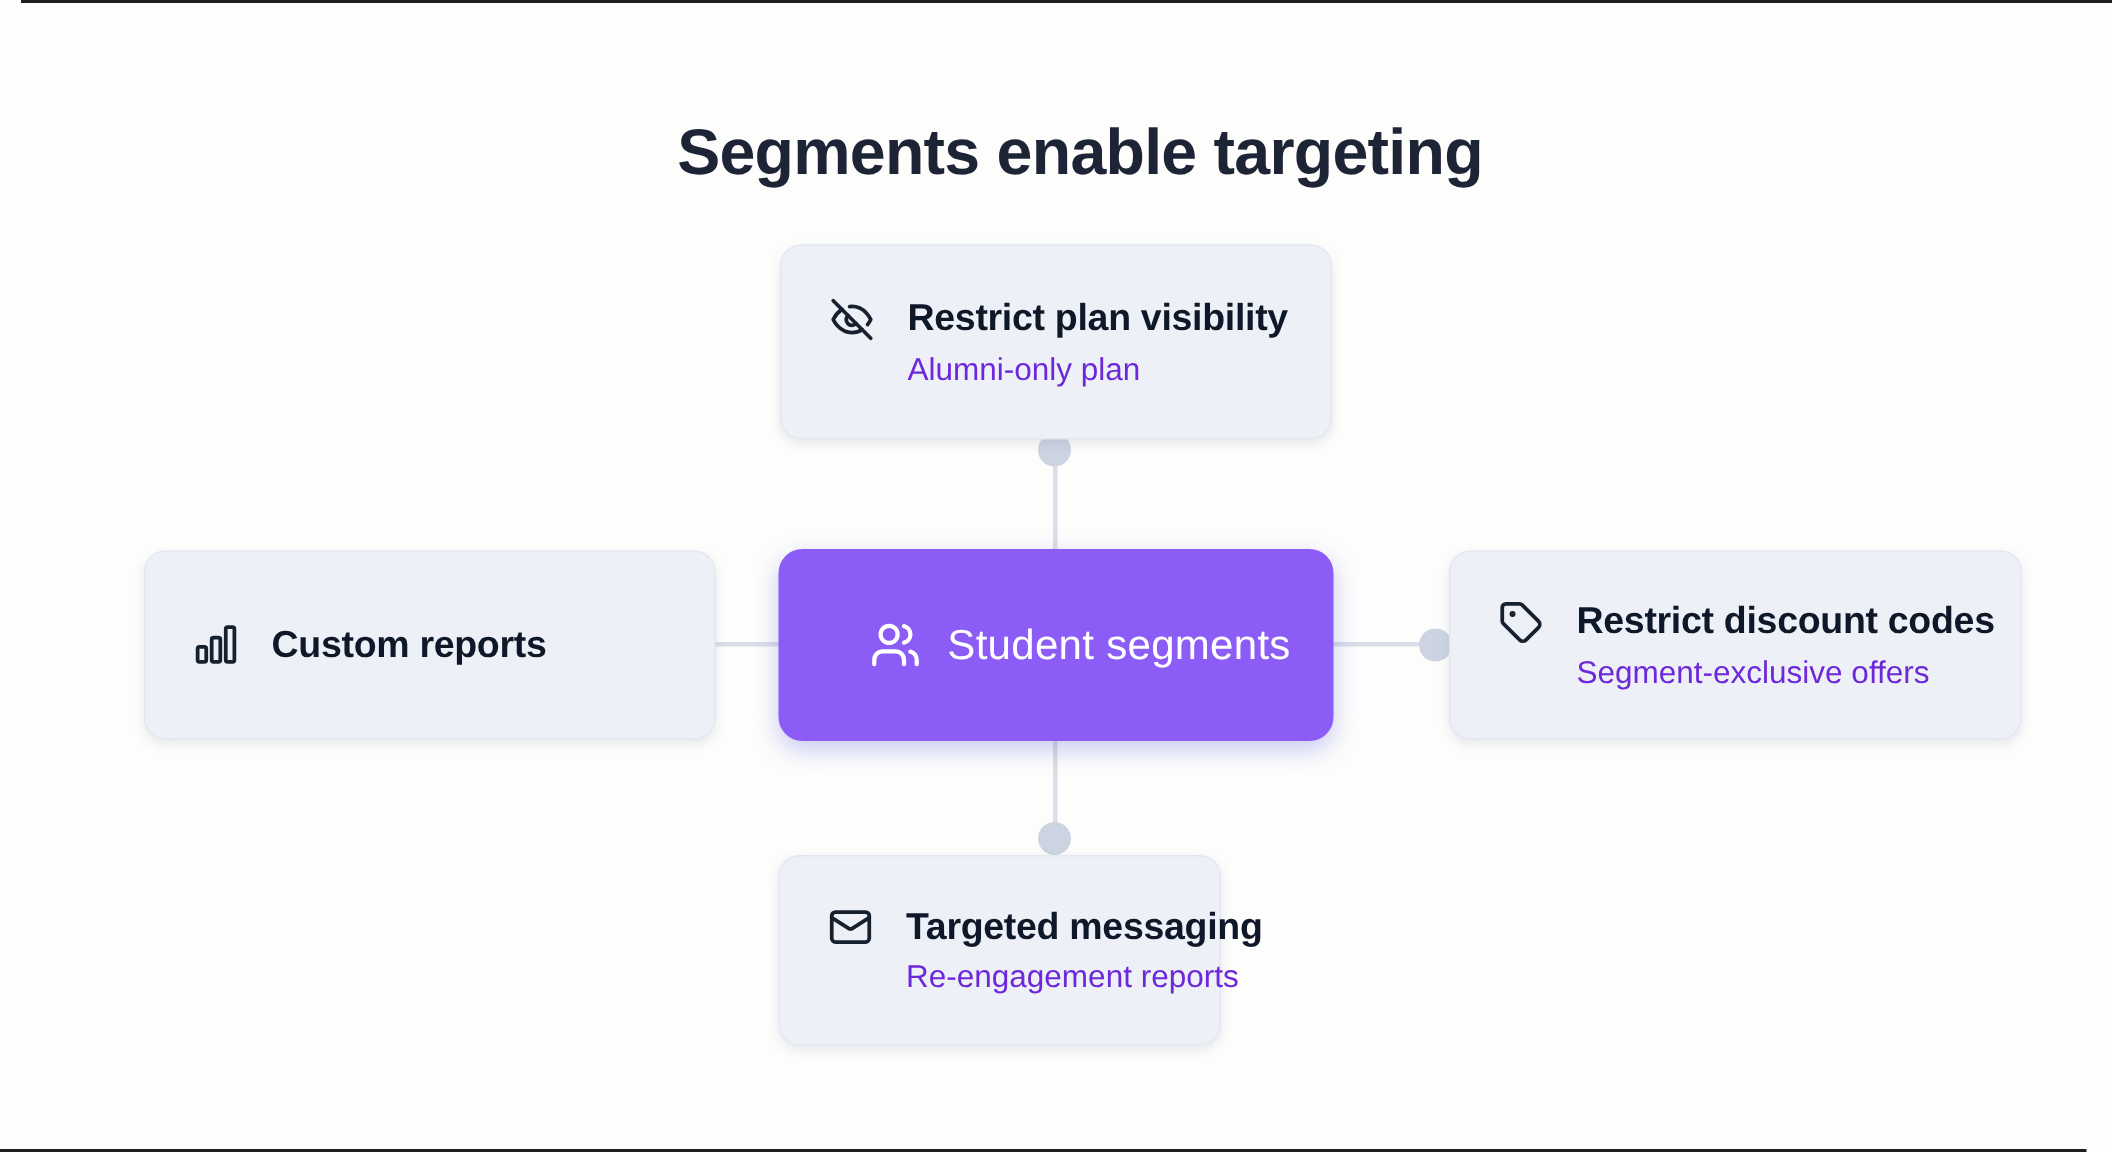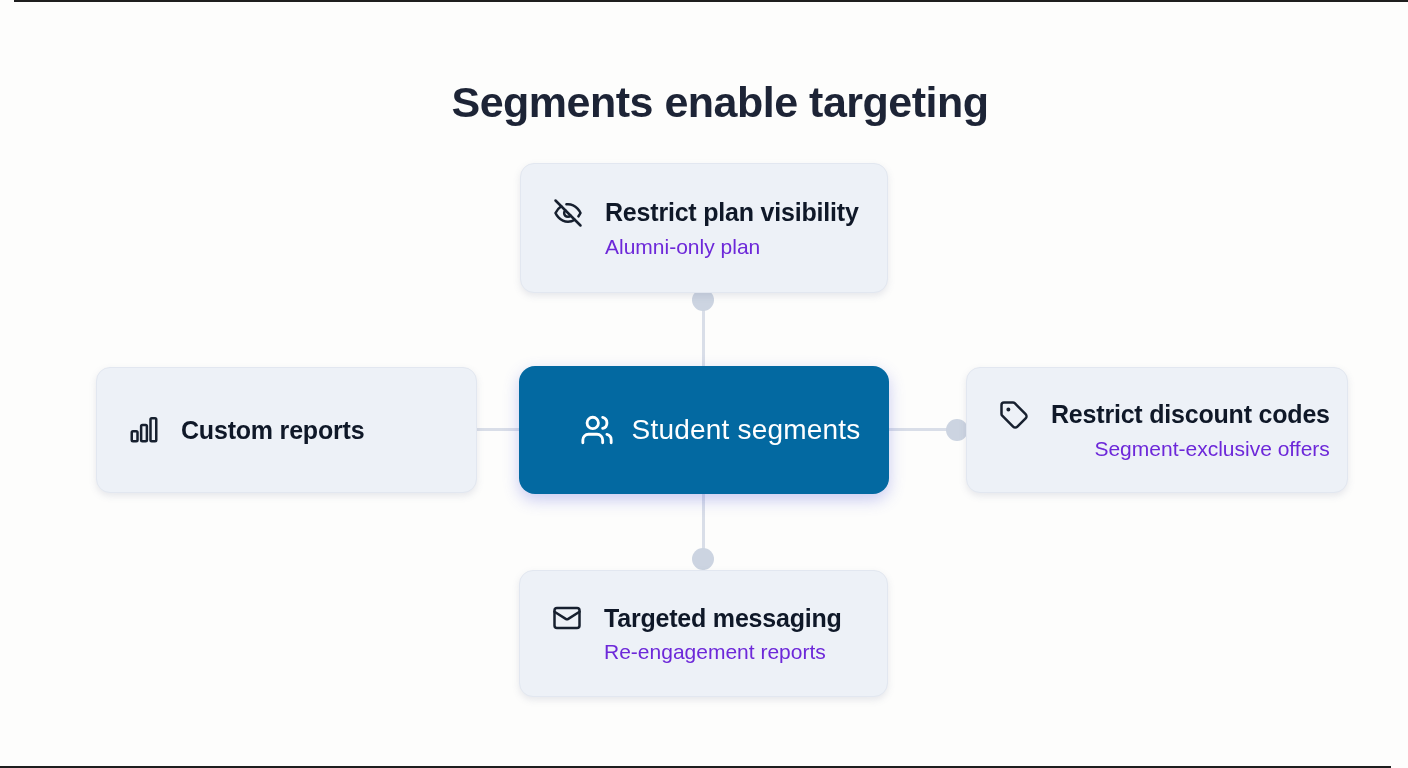--- a/index.html
+++ b/index.html
@@ -34,38 +34,38 @@
   
   .card{
     position:absolute;box-sizing:border-box;
     background:#edf1f7;border:1px solid #e2e7f0;border-radius:14px;
     box-shadow:0 3px 7px rgba(110,120,150,0.16);
     display:grid;grid-template-columns:auto 1fr;column-gap:22px;
     align-content:center;padding:0 28px 0 32px;
   }
   .card.pos-top{left:520px;top:163px;width:368px;height:130px;}
   .card.pos-left{left:60px;top:367px;width:381px;height:126px;margin-left:36px;}
-  .card.pos-right{left:966px;top:367px;width:382px;height:126px;text-align:right;}
-  .card.pos-bottom{left:519px;top:570px;width:369px;height:127px;}
+  .card.pos-right{left:966px;top:367px;width:382px;height:126px;}
+  .card.pos-bottom{left:519px;top:570px;width:295px;height:127px;}
   .card .icon{grid-column:1;grid-row:1;align-self:center;width:30px;height:30px;color:#17202f;}
   .card .icon svg{width:30px;height:30px;display:block;}
   .card-title{
     grid-column:2;grid-row:1;align-self:center;
     font-size:25px;font-weight:600;color:#0f1828;line-height:1.15;
     letter-spacing:-0.2px;white-space:nowrap;
   }
   .card-sub{
     grid-column:2;grid-row:2;
     font-size:21px;color:#6d28d9;margin-top:7px;white-space:nowrap;
   }
 
   
   .center-node{
     position:absolute;left:519px;top:366px;width:370px;height:128px;
-    box-sizing:border-box;background:#0369a1;border-radius:16px;
+    box-sizing:border-box;background:#8b5cf6;border-radius:16px;
     box-shadow:0 6px 16px rgba(90,95,221,0.32);
     display:flex;align-items:center;justify-content:center;gap:18px;padding-left:32px;
   }
   .center-node .icon{width:34px;height:34px;color:#ffffff;}
   .center-node .icon svg{width:34px;height:34px;display:block;}
   .center-label{
     font-size:28px;color:#ffffff;font-weight:500;
     letter-spacing:0.2px;white-space:nowrap;
   }
 </style>

